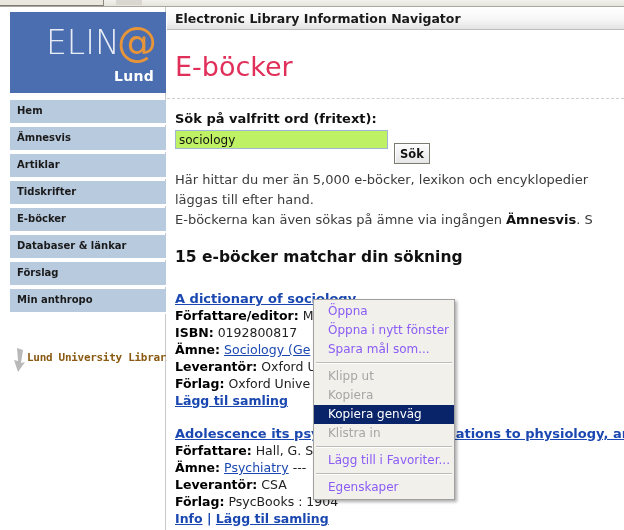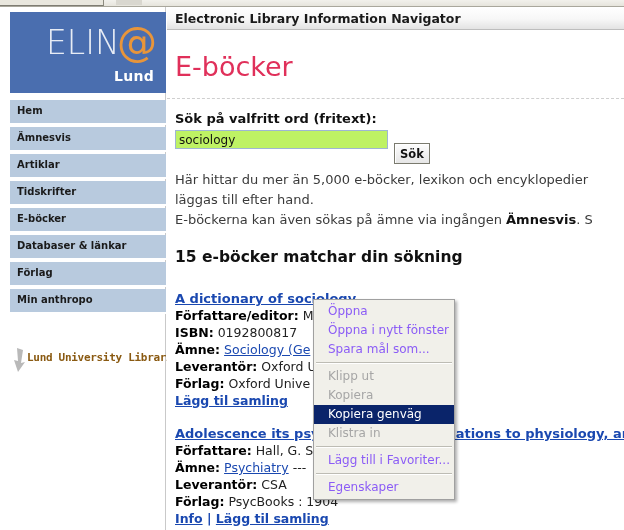--- a/index.html
+++ b/index.html
@@ -339,21 +339,21 @@
     <div class="nav-item" style="top:174px">
       <span>Tidskrifter</span>
     </div>
     <div class="nav-item" style="top:201px">
       <span>E-böcker</span>
     </div>
     <div class="nav-item" style="top:228px">
       <span>Databaser &amp; länkar</span>
     </div>
     <div class="nav-item" style="top:255px">
-      <span>Förlag</span>
+      <span>Förslag</span>
     </div>
     <div class="nav-item" style="top:282px">
       <span>Min anthropo</span>
     </div>
 
     <div id="lib-logo">
       <svg id="lib-logo-mark" viewBox="0 0 16 26">
         <polygon points="5,1 11,3 9,16 13,15 6,25 2,13 6,14" fill="#b9b9b9"></polygon>
       </svg>
       <div id="lib-logo-text">Lund University Libraries</div>

